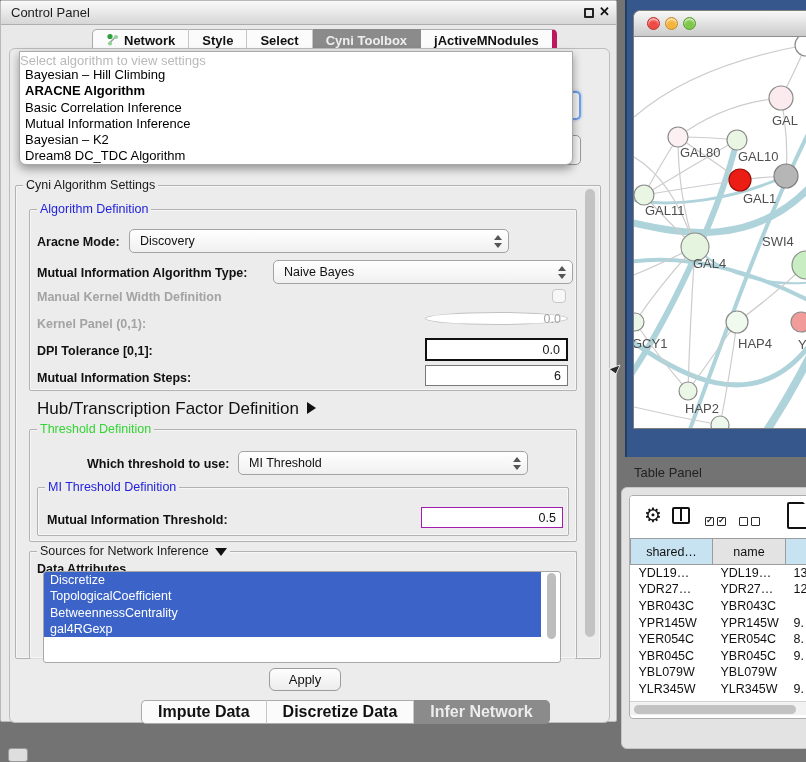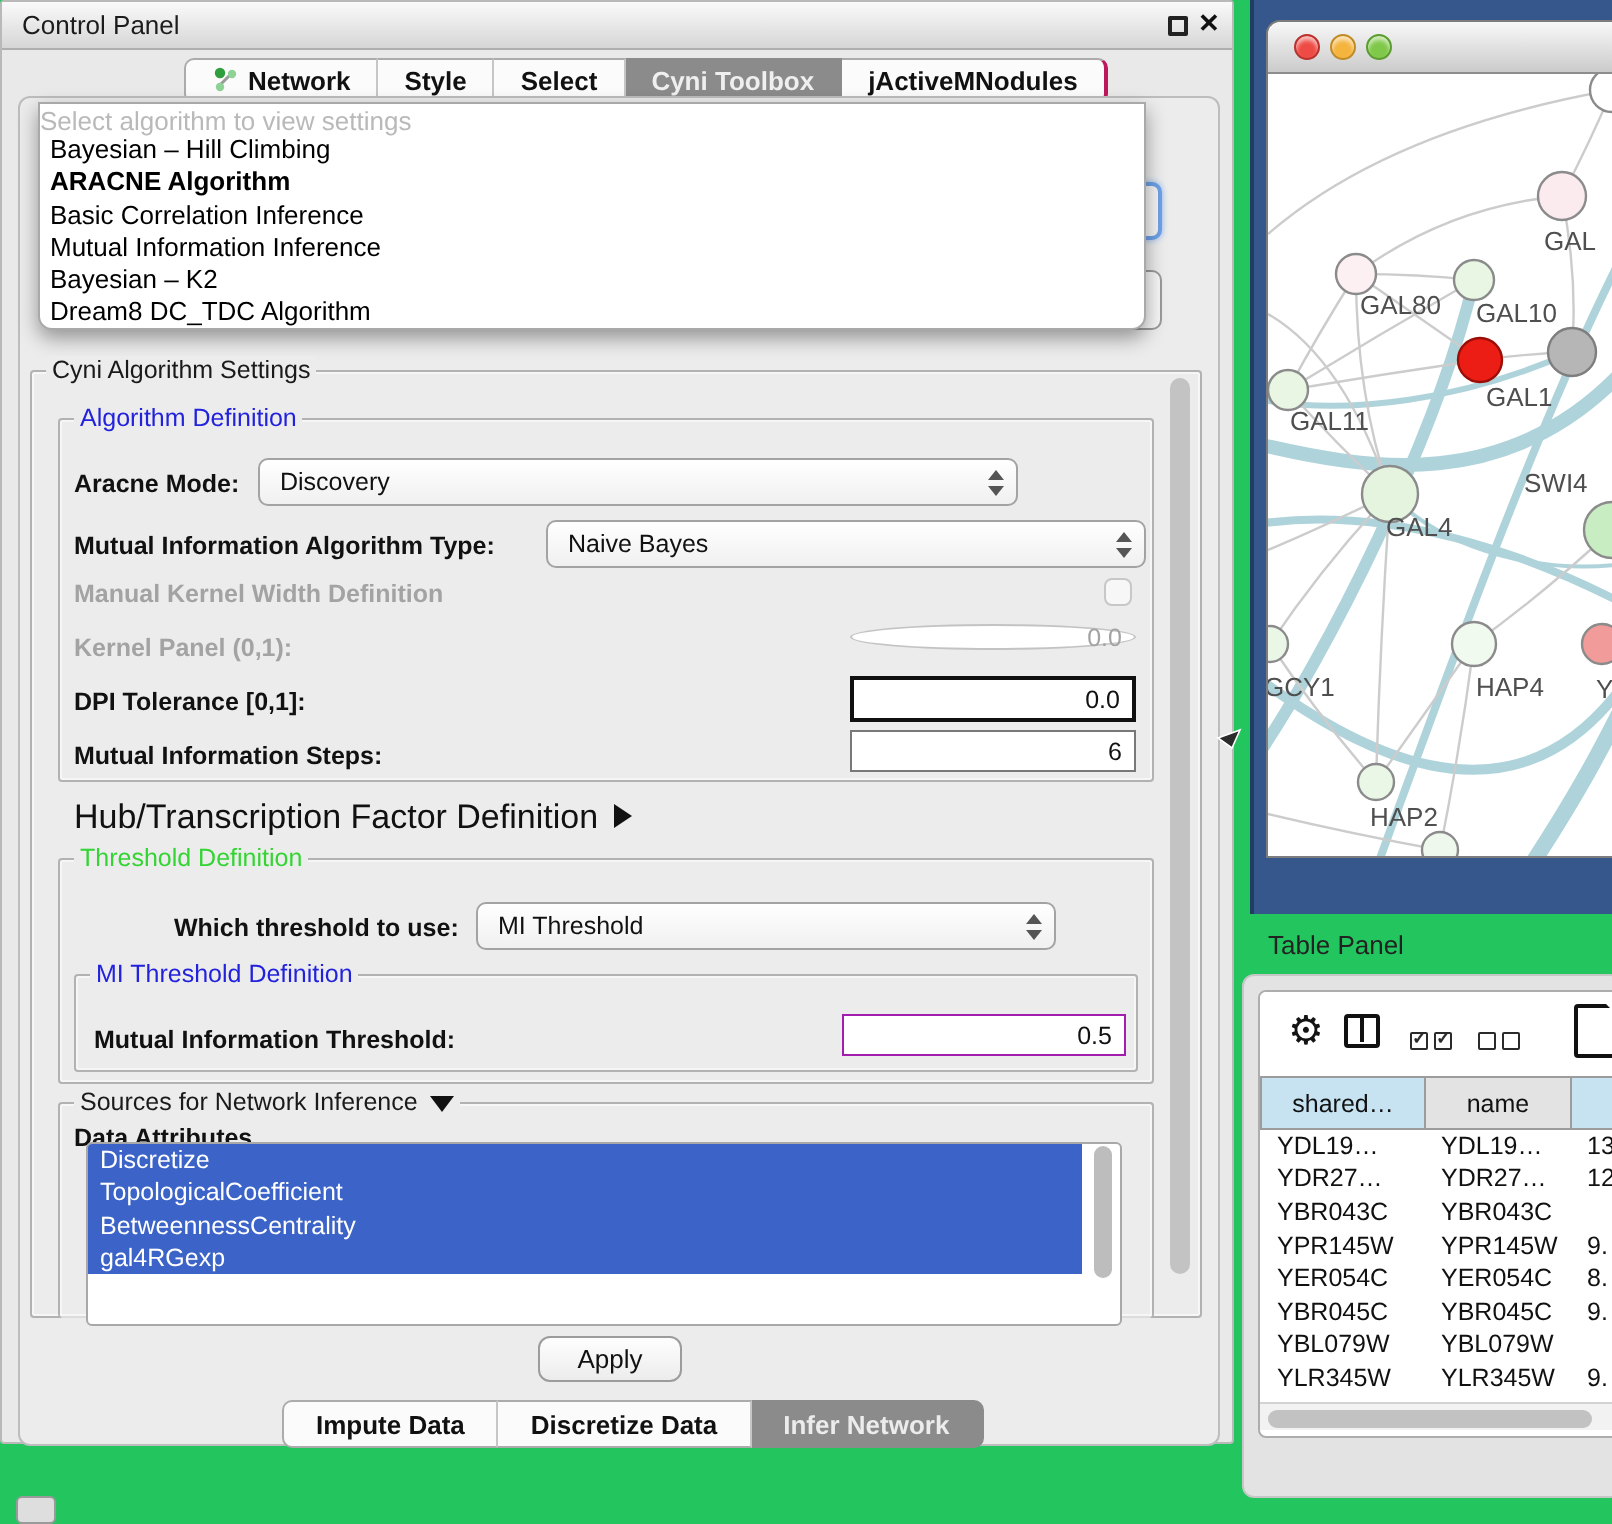--- a/index.html
+++ b/index.html
@@ -1,35 +1,35 @@
 <!DOCTYPE html>
 <html><head>
 <meta charset="utf-8">
 <style>
   * { margin:0; padding:0; box-sizing:border-box; }
   html,body { background:#e9e9e9; }
   body { font-family:"Liberation Sans", sans-serif; }
-  #screen { position:relative; width:806px; height:762px; background:#22c55e; overflow:hidden; }
+  #screen { position:relative; width:806px; height:762px; background:#737373; overflow:hidden; }
   .abs { position:absolute; }
 
   
   #cp-window { left:0; top:8; width:617px; height:722px; background:#e9e9e9; border:1px solid #b9b9b9; border-radius:2px; }
   #cp-titlebar { left:0; top:0; width:615px; height:24px;
     background:linear-gradient(#fafafa,#d6d6d6); border-bottom:1px solid #aeaeae; }
   #cp-title { left:10px; top:4px; font-size:13px; color:#1c1c1c; }
   #cp-max { left:583px; top:7px; width:10px; height:10px; border:2px solid #222; border-radius:1px; }
   #cp-close { left:598px; top:3px; font-size:13px; font-weight:bold; color:#111; }
 
   
   #tabbar { left:91px; top:28px; height:23px; display:flex; }
   .tab { height:23px; display:flex; align-items:center; padding:0 13px; background:#fbfbfb;
     border-top:1px solid #ababab; border-bottom:1px solid #ababab; border-right:1px solid #c6c6c6;
     font-size:13px; font-weight:bold; color:#111; }
   .tab:first-child { border-left:1px solid #ababab; border-radius:5px 0 0 5px; }
-  .tab:last-child  { border-right:2px solid #be185d; border-radius:0 5px 5px 0;align-items:center; }
+  .tab:last-child  { border-right:5px solid #be185d; border-radius:0 5px 5px 0;align-items:center; }
   .tab.sel { background:#8b8b8b; color:#efefef; border-color:#8b8b8b; }
   .tab .net-ic { margin-right:5px; display:inline-block; }
 
   
   #cp-panel { left:8px; top:47px; width:601px; height:675px; background:#ececec;
     border:1px solid #bdbdbd; border-radius:6px; }
 
   
   #hidden-stepper { left:554px; top:90px; width:26px; height:29px; background:#f4f4f4;
     border:2px solid #6ea1e8; border-radius:5px; box-shadow:0 0 3px #8db6ef; }
@@ -88,21 +88,21 @@
   #cyni-vsb { left:584px; top:188px; width:10px; height:448px; background:#c3c3c3; border-radius:6px; }
 
   #apply-btn { left:268px; top:667px; width:72px; height:23px; background:linear-gradient(#fefefe,#ececec);
     border:1px solid #9c9c9c; border-radius:6px; font-size:13px; color:#111;
     display:flex; align-items:center; justify-content:center; }
 
   
   #bottom-tabbar { left:140px; top:699px; height:24px; display:flex; }
   .btab { height:24px; display:flex; align-items:center; padding:0 16px; background:#fbfbfb;
     border-top:1px solid #ababab; border-bottom:1px solid #ababab; border-right:1px solid #c6c6c6;
-    font-size:13px; font-weight:bold; color:#111; }
+    font-size:16px; font-weight:bold; color:#111; }
   .btab:first-child { border-left:1px solid #ababab; border-radius:5px 0 0 5px; }
   .btab:last-child  { border-radius:0 5px 5px 0; }
   .btab.sel { background:#8b8b8b; color:#ececec; border-color:#8b8b8b; }
 
   
   #net-desktop { left:625px; top:0; width:181px; height:457px; background:#35578b; }
   #net-desktop:before { content:""; position:absolute; left:0; top:0; width:2px; height:100%; background:#203d63; }
   #net-window { position:absolute; left:8px; top:10px; width:204px; height:419px;
     background:#fff; border-radius:7px 0 0 0; border:1px solid #7d7d7d; border-right:none; overflow:hidden; }
   #net-titlebar { position:absolute; left:0; top:0; width:100%; height:26px;

